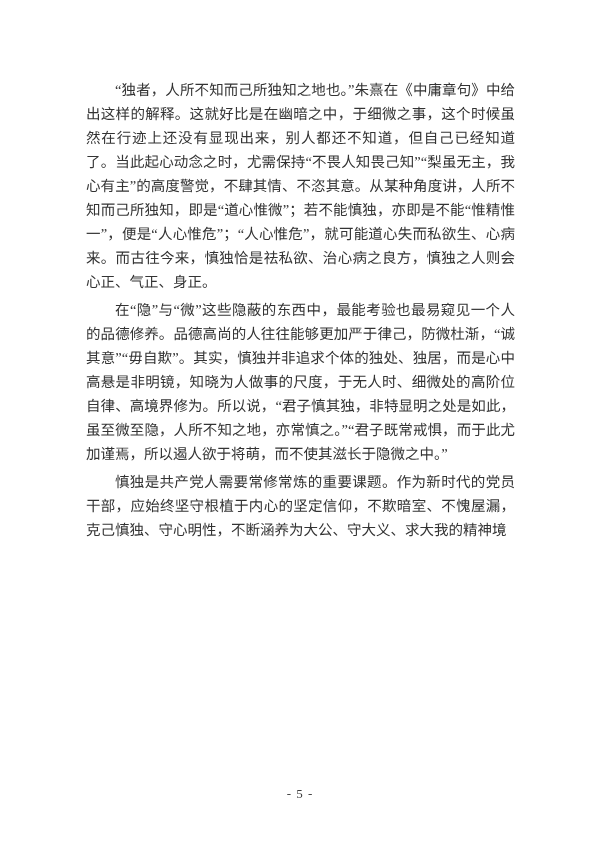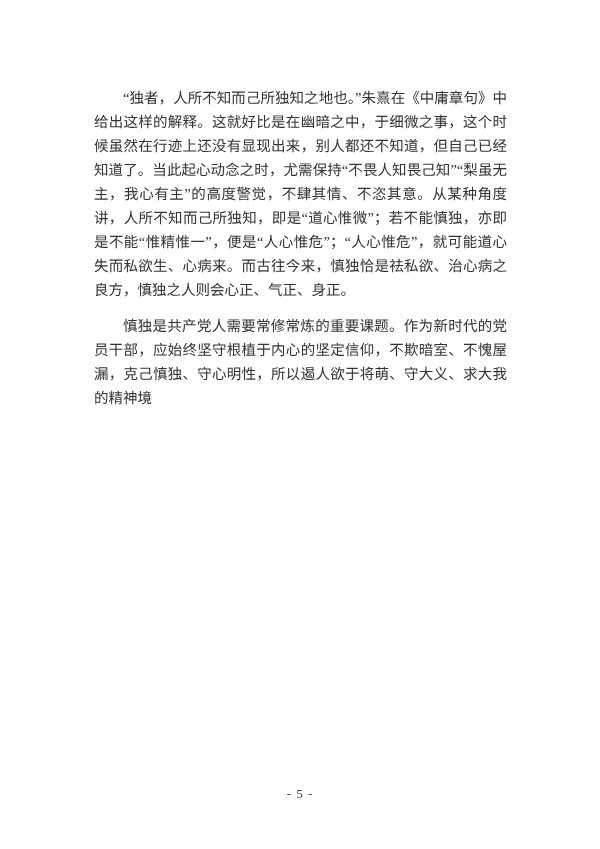--- a/index.html
+++ b/index.html
@@ -21,21 +21,21 @@
       left: 82px;
       width: 437px;
       color: #333333;
       font-size: 14.5px;
       line-height: 24px;
       text-align: justify;
       text-justify: inter-character;
       letter-spacing: 0;
     }
     .text-body p {
-      margin: 12px;
+      margin: 4px;
       padding: 0;
       text-indent: 2em;
       word-break: break-all;
       overflow-wrap: break-word;
     }
     .page-footer {
       position: absolute;
       top: 786px;
       left: 0;
       right: 0;
@@ -45,16 +45,17 @@
       line-height: 16px;
       letter-spacing: 1px;
     }
   </style>
 </head>
 <body>
 
 <div class="page">
   <div class="text-body">
     <p>“独者，人所不知而己所独知之地也。”朱熹在《中庸章句》中给出这样的解释。这就好比是在幽暗之中，于细微之事，这个时候虽然在行迹上还没有显现出来，别人都还不知道，但自己已经知道了。当此起心动念之时，尤需保持“不畏人知畏己知”“梨虽无主，我心有主”的高度警觉，不肆其情、不恣其意。从某种角度讲，人所不知而己所独知，即是“道心惟微”；若不能慎独，亦即是不能“惟精惟一”，便是“人心惟危”；“人心惟危”，就可能道心失而私欲生、心病来。而古往今来，慎独恰是祛私欲、治心病之良方，慎独之人则会心正、气正、身正。</p>
-    <p>慎独是共产党人需要常修常炼的重要课题。作为新时代的党员干部，应始终坚守根植于内心的坚定信仰，不欺暗室、不愧屋漏，克己慎独、守心明性，所以遏人欲于将萌、守大义、求大我的精神境</p>
+    <p>在“隐”与“微”这些隐蔽的东西中，最能考验也最易窥见一个人的品德修养。品德高尚的人往往能够更加严于律己，防微杜渐，“诚其意”“毋自欺”。其实，慎独并非追求个体的独处、独居，而是心中高悬是非明镜，知晓为人做事的尺度，于无人时、细微处的高阶位自律、高境界修为。所以说，“君子慎其独，非特显明之处是如此，虽至微至隐，人所不知之地，亦常慎之。”“君子既常戒惧，而于此尤加谨焉，所以遏人欲于将萌，而不使其滋长于隐微之中。”</p>
+    <p>慎独是共产党人需要常修常炼的重要课题。作为新时代的党员干部，应始终坚守根植于内心的坚定信仰，不欺暗室、不愧屋漏，克己慎独、守心明性，不断涵养为大公、守大义、求大我的精神境</p>
   </div>
   <div class="page-footer">- 5 -</div>
 </div>
 
 </body></html>

